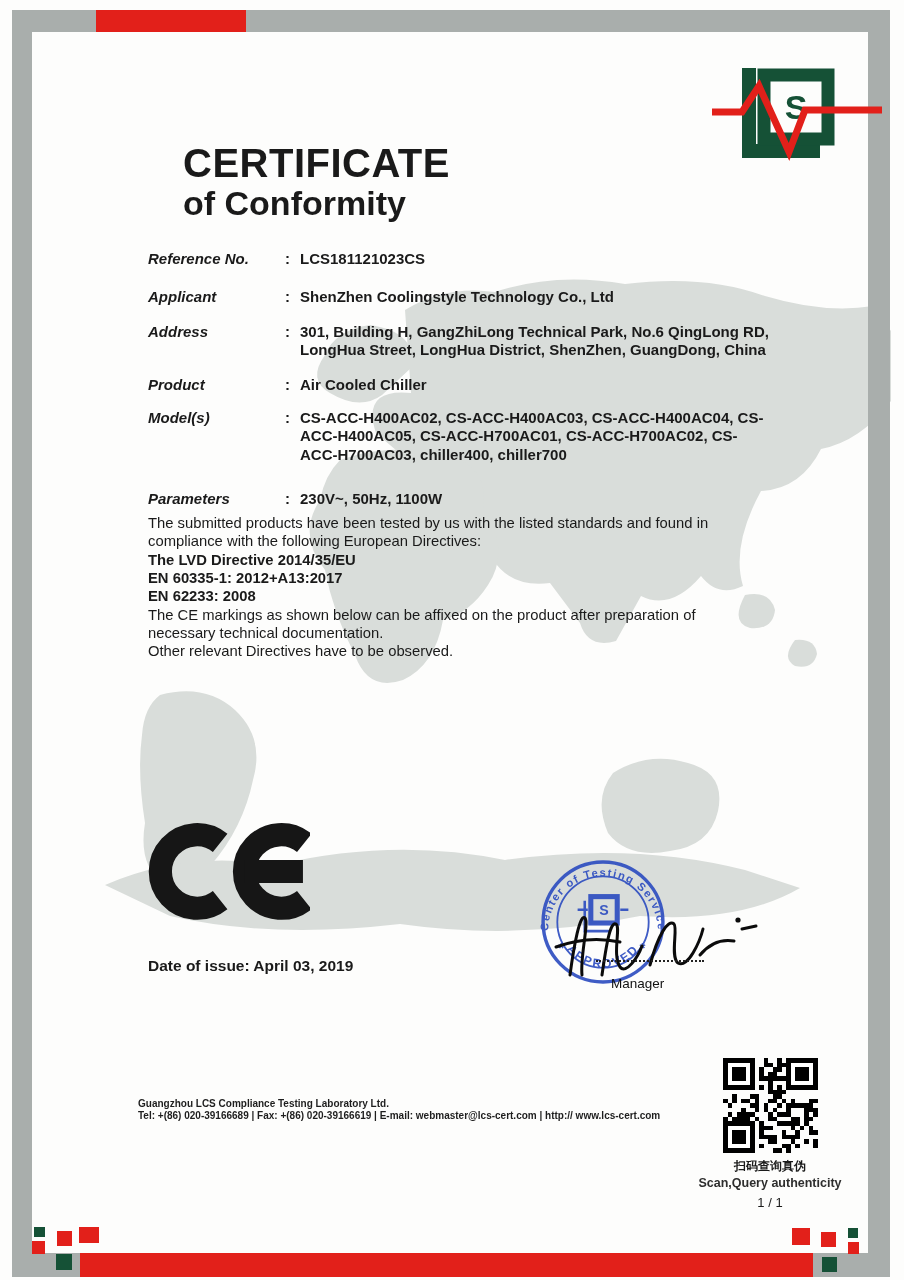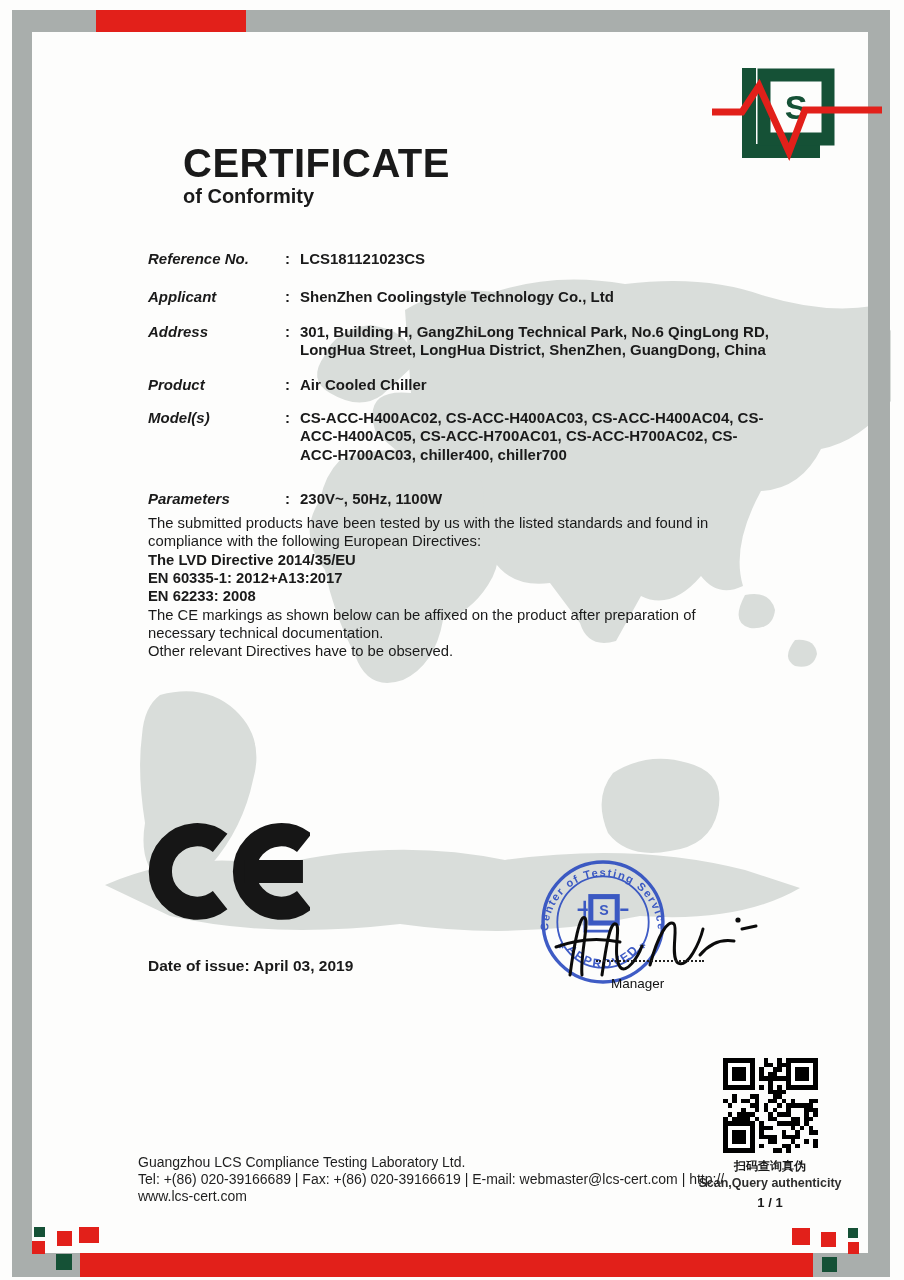--- a/index.html
+++ b/index.html
@@ -18,42 +18,42 @@
   .deco{position:absolute;z-index:4;}
   .deco.g{background:var(--logo-green,#155136);}
   .deco.r{background:var(--accent-red,#e2201a);}
   
   .map{position:absolute;left:105px;top:265px;z-index:1;}
   
   .content{position:absolute;inset:0;z-index:5;}
   .logo{position:absolute;left:712px;top:62px;}
   .title{position:absolute;left:168px;top:142px;line-height:1.05;margin-left:15px;}
   .title .t1{font-size:40px;font-weight:700;letter-spacing:.5px;}
-  .title .t2{font-size:20px;font-weight:700;margin-top:2px;}
+  .title .t2{font-size:34px;font-weight:700;margin-top:2px;}
   .fields{position:absolute;left:148px;top:244px;width:640px;}
   .frow{position:absolute;left:0;width:640px;font-size:15px;font-weight:700;line-height:1.22;}
   .frow .lab{position:absolute;left:0;width:132px;font-style:italic;}
   .frow .col{position:absolute;left:137px;}
   .frow .val{position:absolute;left:152px;width:475px;}
   .body{position:absolute;left:148px;top:514px;width:592px;font-size:14.8px;line-height:1.24;}
   .body p{margin:0;}
   .body .b{font-weight:700;}
   .mt14{margin-top:14px;} .mt16{margin-top:16px;} .mt10{margin-top:10px;}
   .ce{position:absolute;left:145px;top:812px;}
   .date{position:absolute;left:148px;top:957px;font-size:15.5px;font-weight:700;}
   .stamp{position:absolute;left:537px;top:856px;opacity:.9;}
   .sig{position:absolute;left:548px;top:893px;}
   .sig-dots{position:absolute;left:596px;top:960px;width:108px;border-bottom:2px dotted #222;}
   .manager{position:absolute;left:611px;top:976px;font-size:13.5px;color:#111;}
   .qrblock{position:absolute;left:660px;top:1058px;width:220px;text-align:center;}
   .qrblock svg{display:block;margin:0 auto;}
   .qr-cn{font-size:12px;font-weight:700;margin-top:5px;font-family:Liberation Serif, serif;}
   .qr-en{font-size:12.5px;font-weight:700;color:#2e2e2e;margin-top:1px;}
-  .pageno{font-size:13px;font-weight:700;margin-top:5px;}
-  .footer{position:absolute;left:138px;top:1154px;width:600px;font-size:14px;line-height:1.2;color:#1e1e1e;}
+  .pageno{font-size:13px;font-weight:400;margin-top:5px;}
+  .footer{position:absolute;left:138px;top:1098px;width:600px;font-size:10px;line-height:1.2;color:#1e1e1e;font-weight:bold;}
   .footer div{margin:0;}
 </style>
 </head>
 <body>
 
 <div class="page">
 
   <div class="bar bar-top"></div>
   <div class="bar bar-left"></div>
   <div class="bar bar-right"></div>

